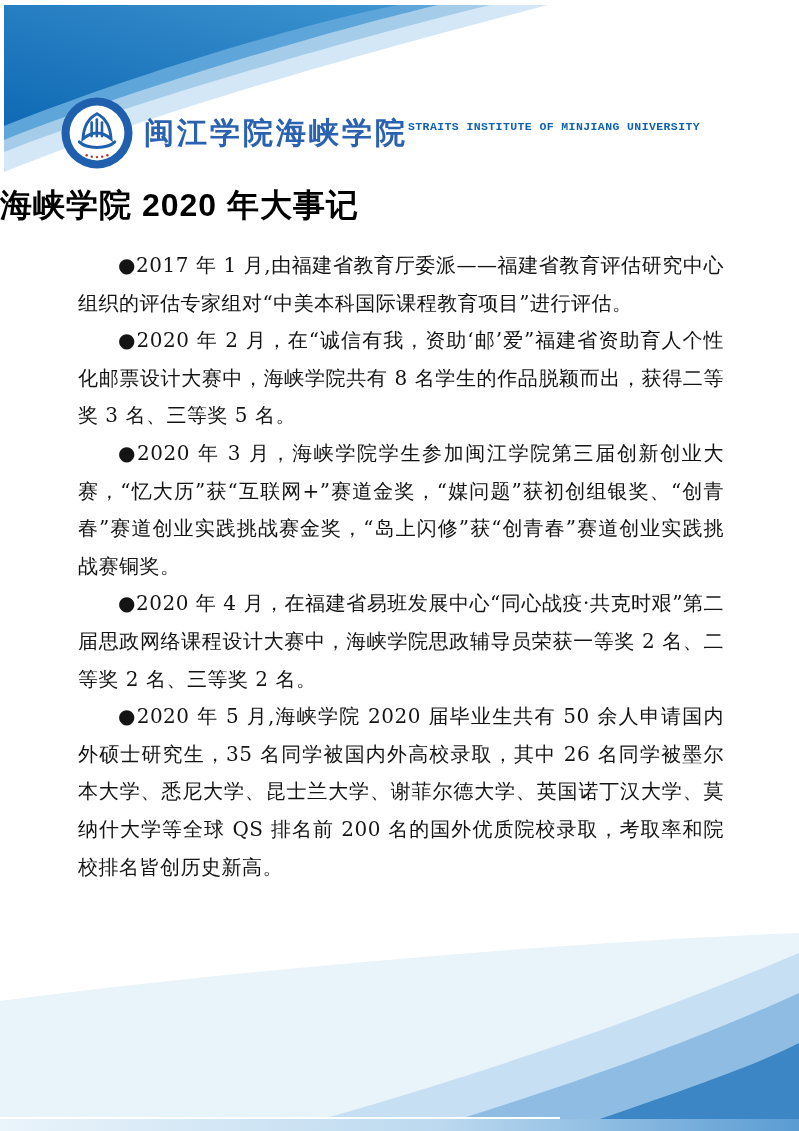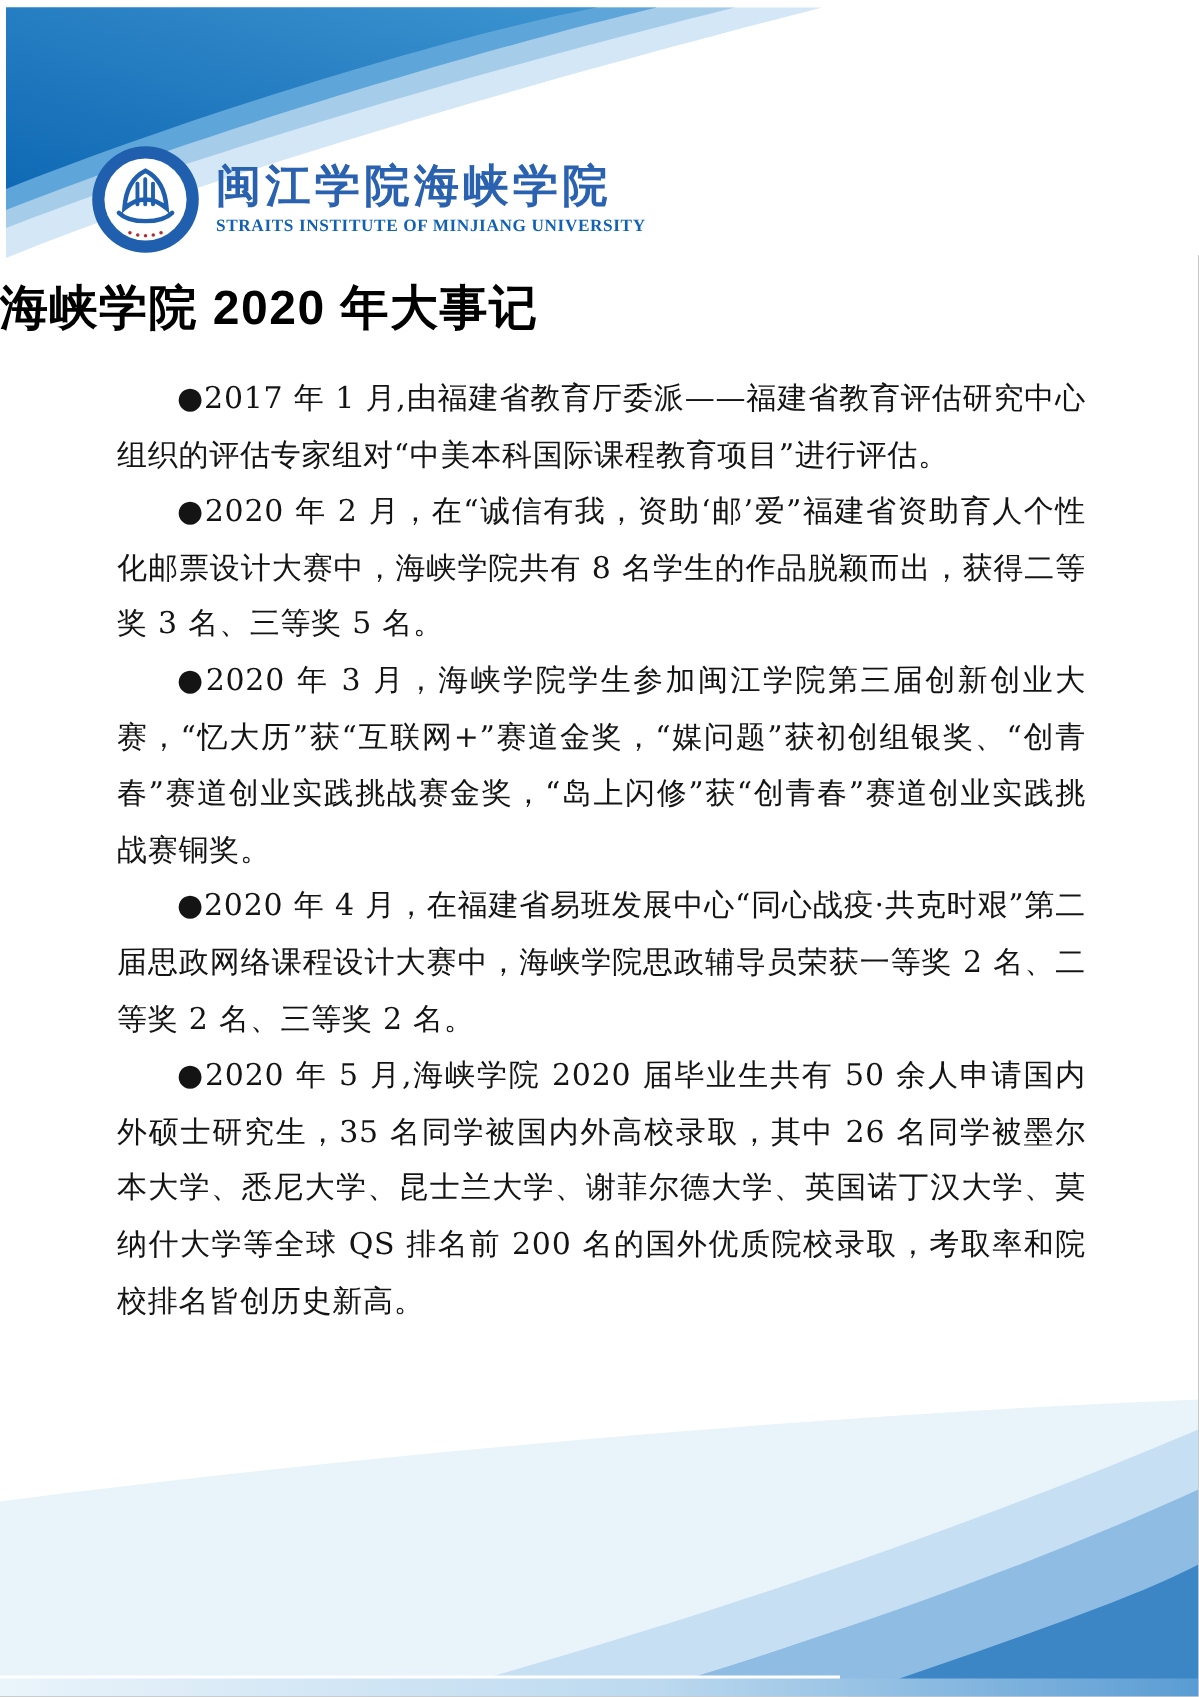--- a/index.html
+++ b/index.html
@@ -13,31 +13,31 @@
   }
   .deco{position:absolute;pointer-events:none;z-index:0;}
   .deco.top{top:0;left:0;}
   .deco.bottom{bottom:0;left:0;}
 
   .logo-row{
     position:absolute;top:96px;left:60px;
     display:flex;align-items:center;gap:10px;z-index:2;
   }
   .seal{flex:0 0 auto;}
-  .logo-text{display:flex;flex-direction:column;line-height:1.05;}
+  .logo-text{display:flex;flex-direction:row;line-height:1.05;}
   .logo-cn{
     font-size:30px;font-weight:700;color:#2b62b0;
     letter-spacing:3px;
     font-family:"DejaVu Serif","Liberation Serif",serif;
   }
   .logo-en{
     margin-top:4px;
     font-size:11.5px;font-weight:700;color:#1262b3;
     letter-spacing:0.4px;
-    font-family:Liberation Serif, serif;
+    font-family:Liberation Mono, monospace;
   }
 
   .doc-title{
     position:absolute;top:184px;left:0;width:100%;
     margin:0;text-align:left;z-index:2;
     font-size:32px;font-weight:700;color:#000;
     font-family:"Liberation Sans","DejaVu Sans",sans-serif;
     letter-spacing:1px;
   }
 

